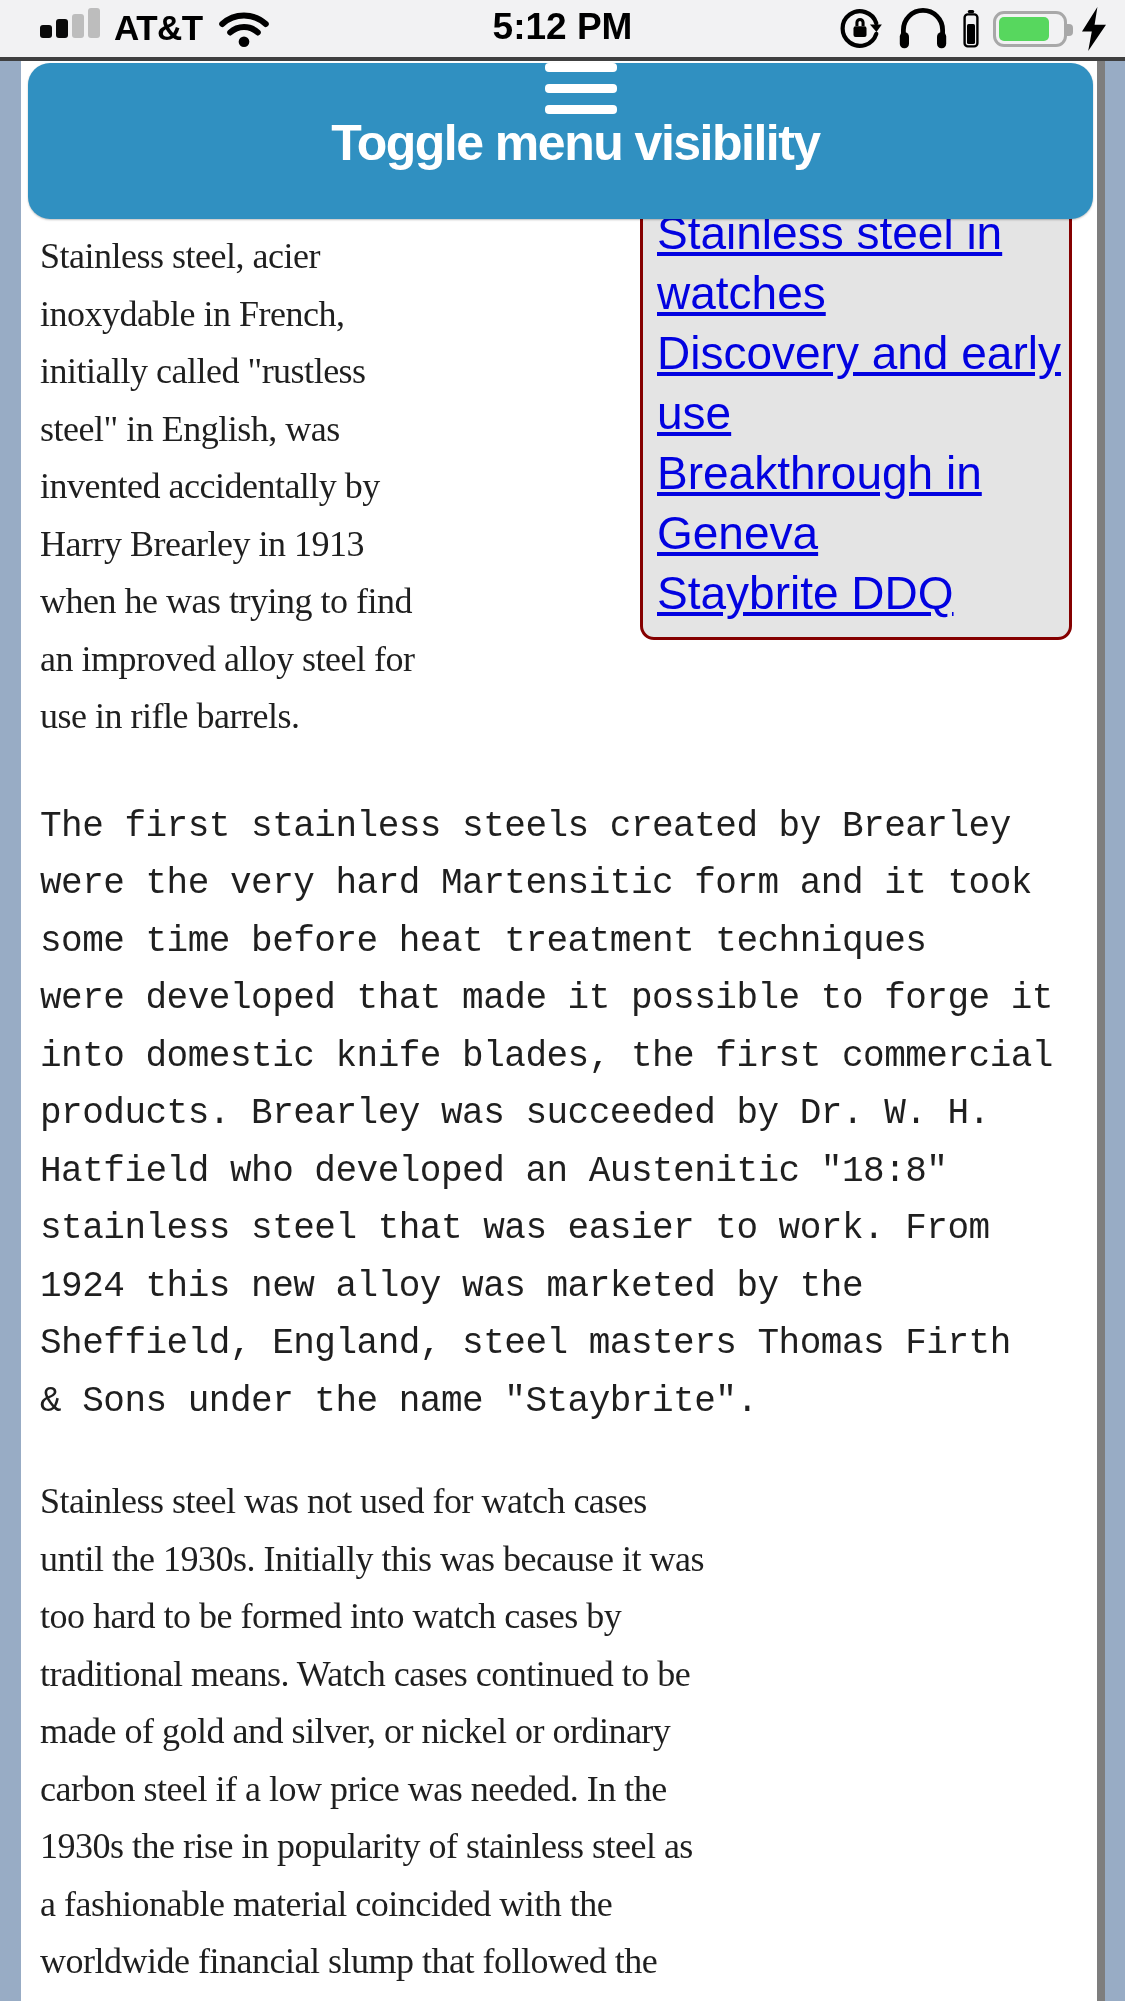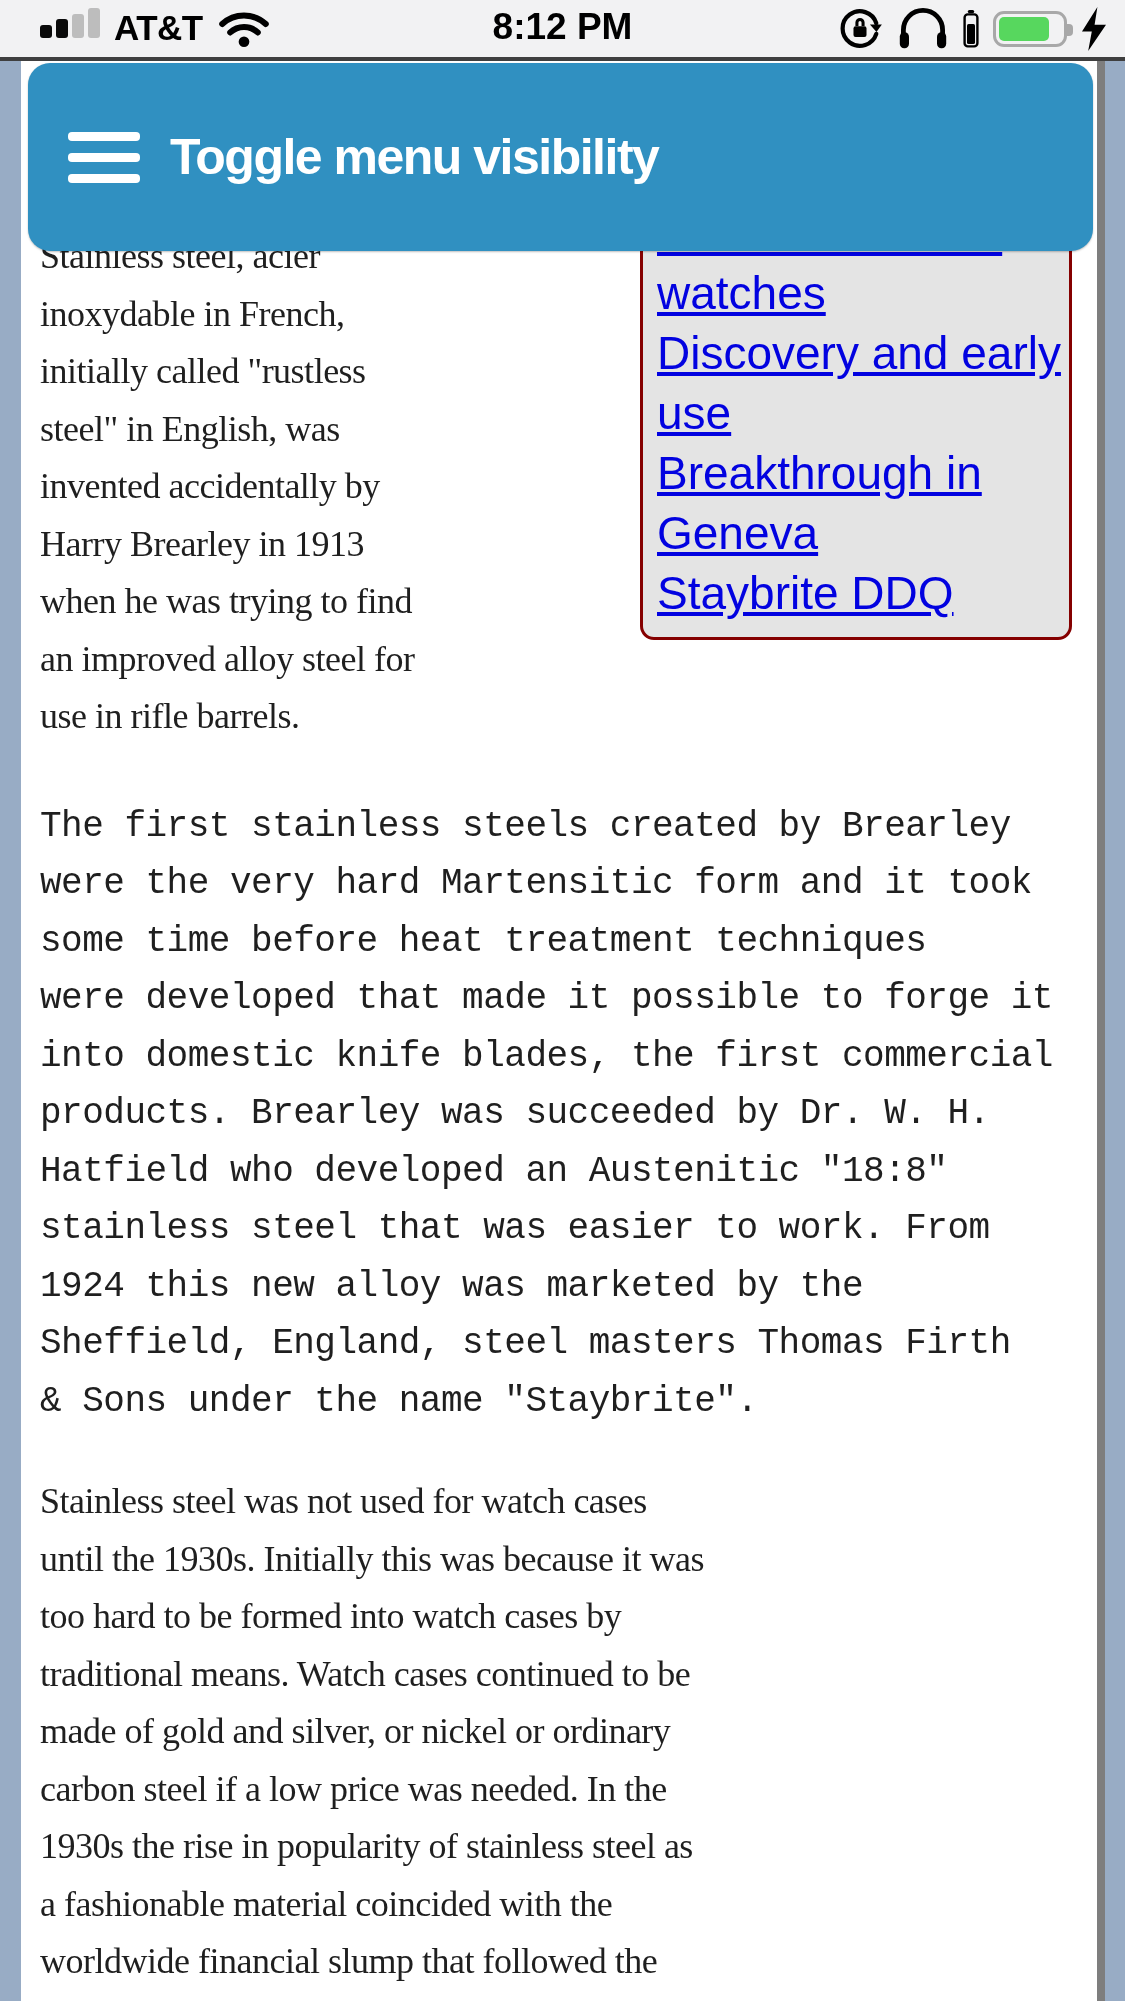--- a/index.html
+++ b/index.html
@@ -42,24 +42,25 @@
   .battery{position:relative;width:74px;height:36px;border:3px solid #a8a8a8;border-radius:11px;background:transparent;}
   .battery .fill{position:absolute;left:3px;top:3px;bottom:3px;width:50px;background:var(--battery-green);border-radius:5px;}
   .battery .nub{position:absolute;right:-9px;top:10px;width:6px;height:12px;background:#a8a8a8;border-radius:0 4px 4px 0;}
   
   .page-left-strip{position:absolute;left:0;top:61px;width:21px;height:1940px;background:var(--outer-bg);}
   .content{position:absolute;left:21px;top:61px;width:1076px;height:1940px;background:#fff;overflow:hidden;}
   .scrollbar{position:absolute;left:1097px;top:61px;width:8px;height:1940px;background:var(--scrollbar-gray);z-index:5;}
   .page-right-strip{position:absolute;left:1105px;top:61px;width:20px;height:1940px;background:var(--outer-bg);}
   
   .menu-header{
-    position:absolute;left:28px;top:63px;width:1065px;height:188px;
+    position:absolute;left:28px;top:63px;width:1065px;height:156px;
     background:var(--header-blue);border-radius:22px;z-index:20;
     display:flex;align-items:center;cursor:pointer;
     box-shadow:0 1px 2px rgba(0,0,0,0.25);
+    flex-direction:column;
   }
   .hamburger{margin-left:40px;width:72px;display:flex;flex-direction:column;gap:12px;}
   .hamburger i{display:block;height:9px;background:#fff;border-radius:4px;}
   .menu-label{
     margin-left:30px;color:#fff;font-size:50px;font-weight:700;
     letter-spacing:-1.5px;font-family:"Liberation Sans",sans-serif;
   }
   
   .toc{
     position:absolute;left:640px;top:156px;width:432px;height:484px;
@@ -99,21 +100,21 @@
     </span>
     <span class="carrier">AT&amp;T</span>
     <span class="icon">
       <svg width="54" height="40" viewBox="0 0 24 18">
         <path d="M2.2,7.2 A14.5,14.5 0 0 1 21.8,7.2" fill="none" stroke="#000" stroke-width="2.7" stroke-linecap="round"></path>
         <path d="M5.8,11 A9,9 0 0 1 18.2,11" fill="none" stroke="#000" stroke-width="2.7" stroke-linecap="round"></path>
         <circle cx="12" cy="15.2" r="2.4" fill="#000"></circle>
       </svg>
     </span>
   </div>
-  <div class="sb-time">8:12 PM</div>
+  <div class="sb-time">5:12 PM</div>
   <div class="sb-right">
     <span class="icon">
       <svg width="46" height="46" viewBox="0 0 24 24">
         <path d="M20.5,14.5 A9,9 0 1 1 20.5,9" fill="none" stroke="#000" stroke-width="2.2" stroke-linecap="round"></path>
         <polygon points="17.2,9.6 23.4,9.6 20.6,13.6" fill="#000"></polygon>
         <rect x="8.6" y="10.6" width="6.8" height="5.6" rx="1.1" fill="#000"></rect>
         <path d="M10.4,10.4 V8.6 a1.6,1.6 0 0 1 3.2,0 v1.8" fill="none" stroke="#000" stroke-width="1.6"></path>
       </svg>
     </span>
     <span class="icon">

